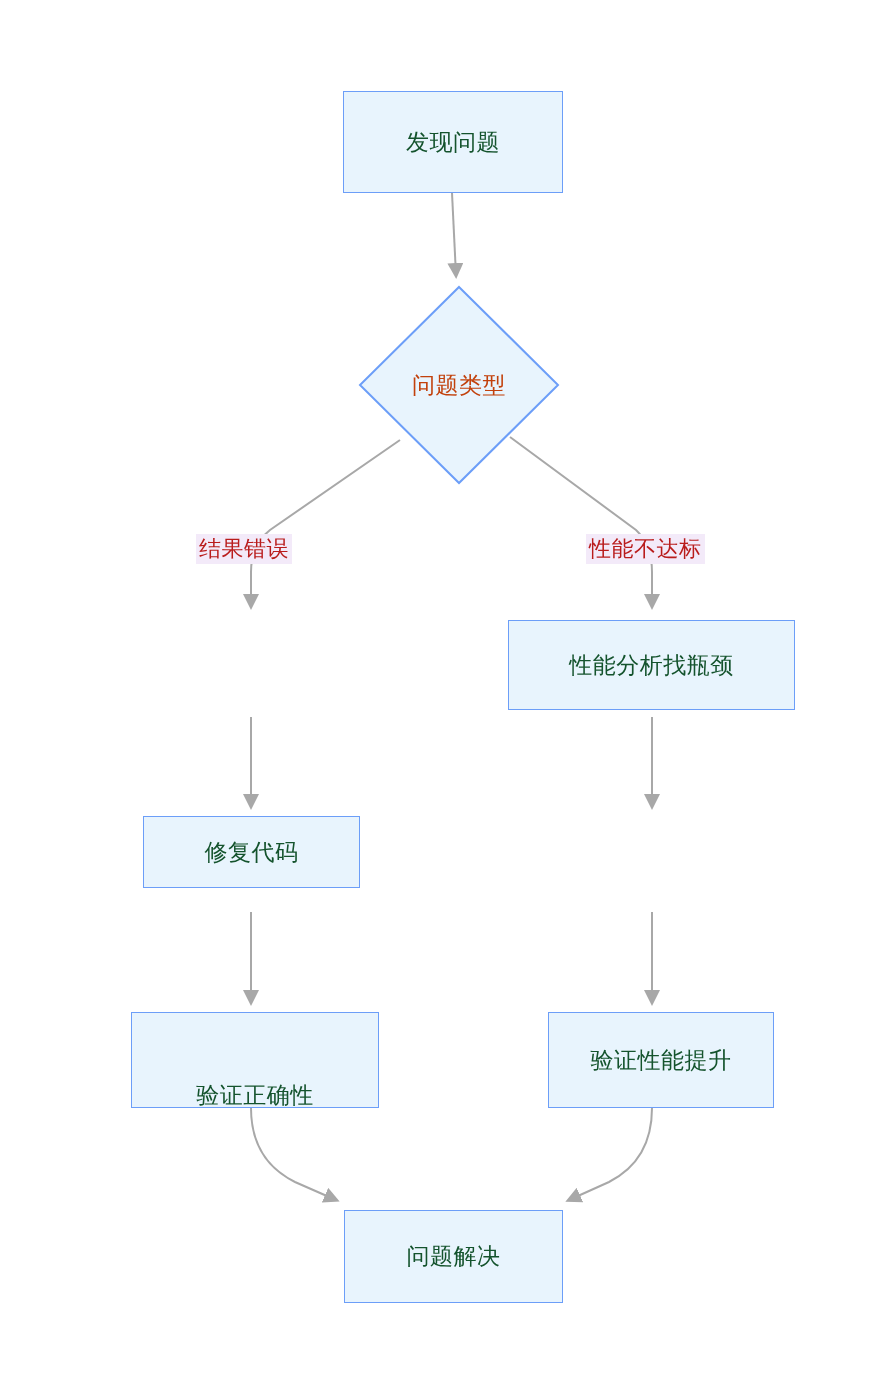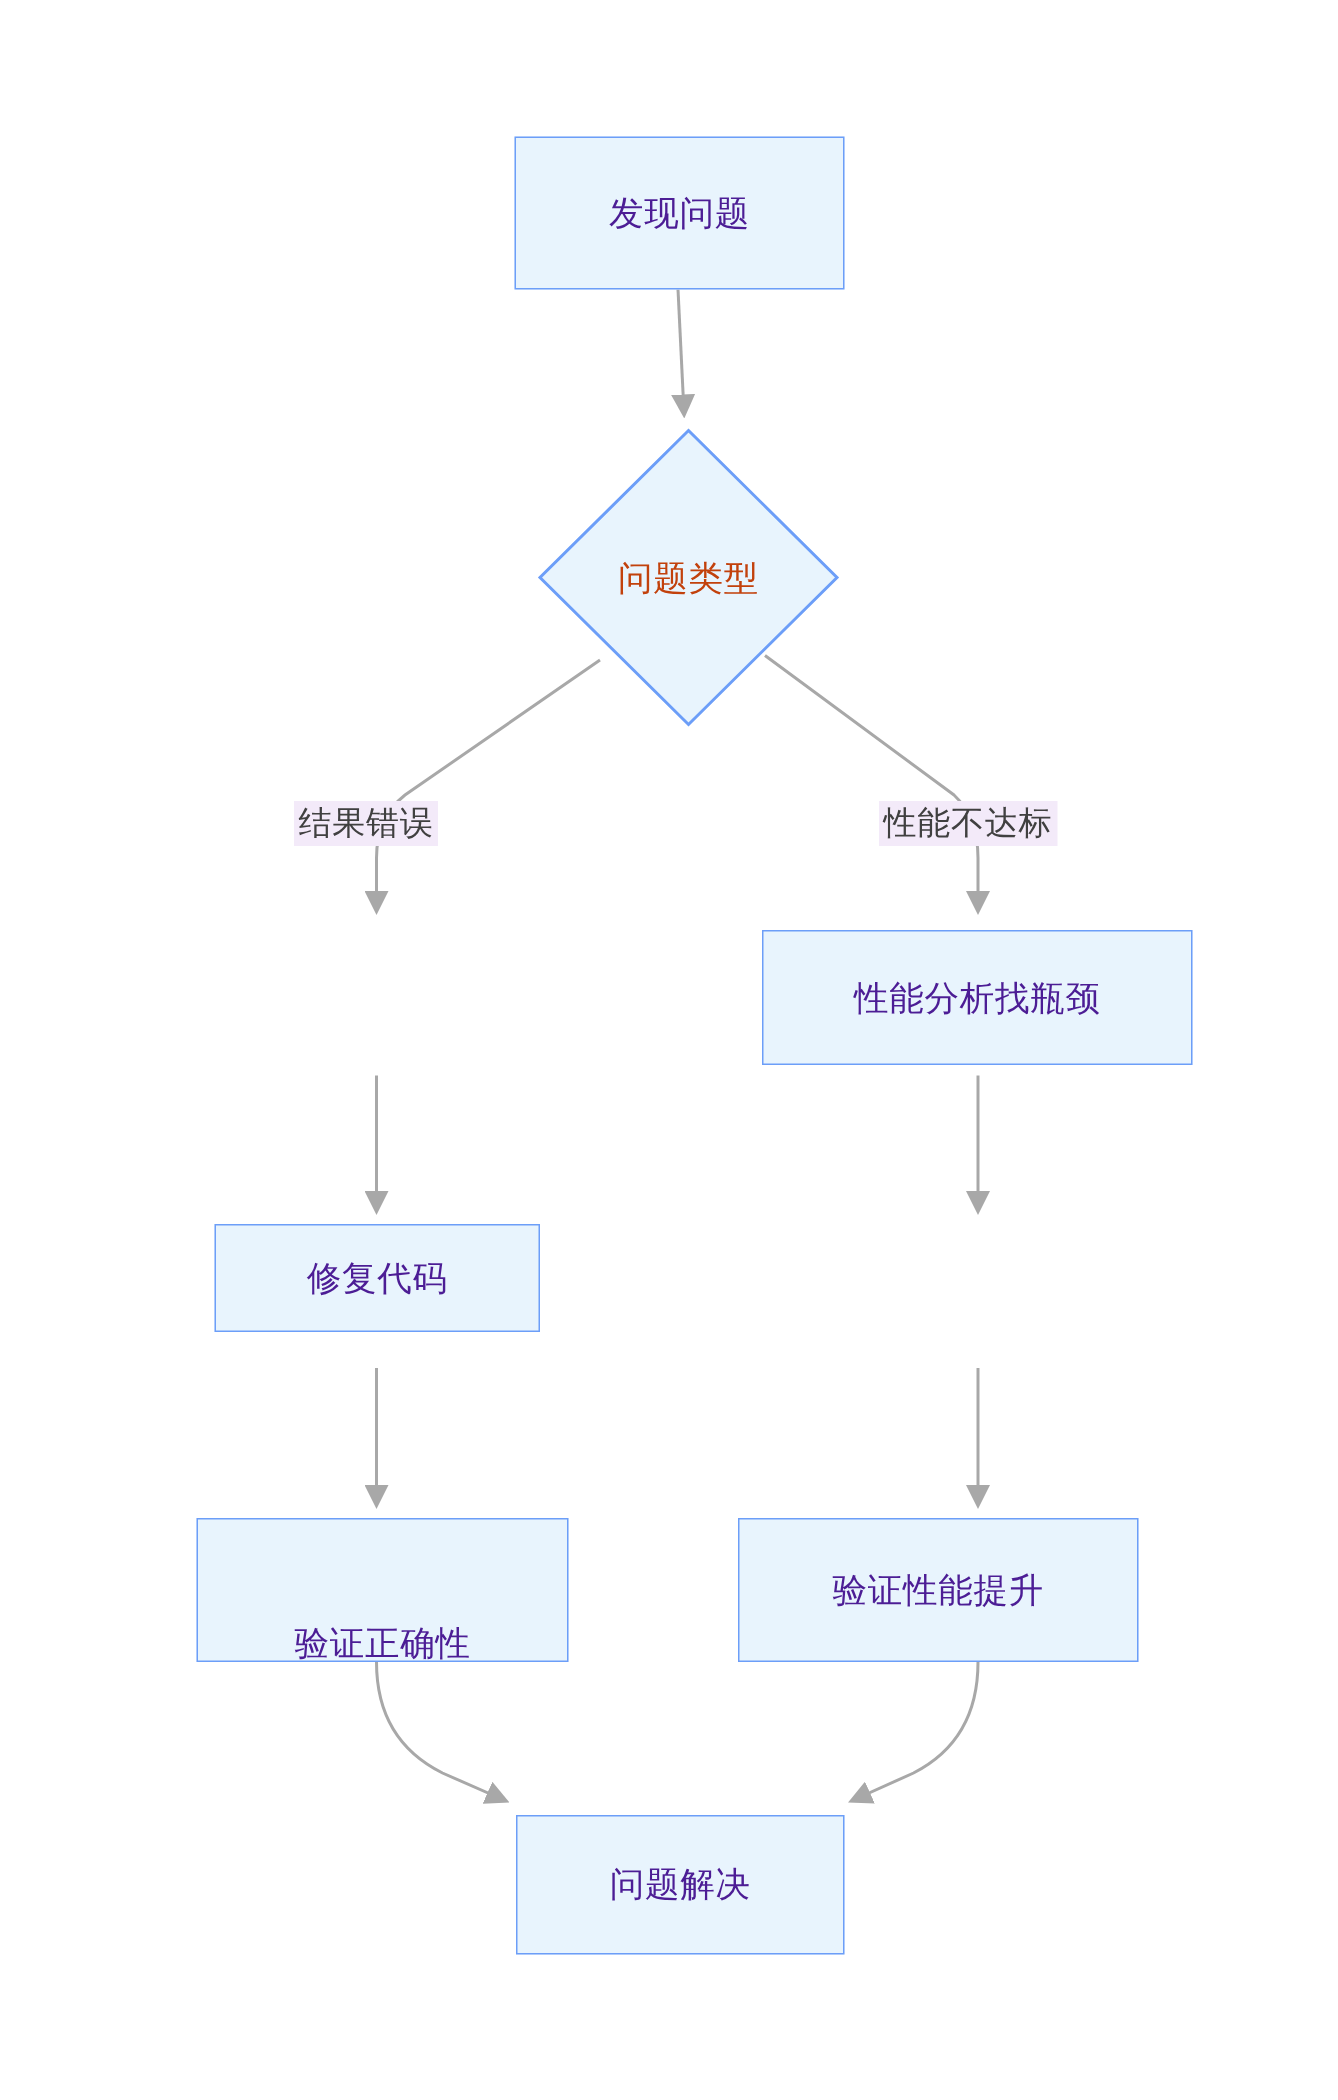--- a/index.html
+++ b/index.html
@@ -29,21 +29,21 @@
     box-sizing: border-box;
     background: #e8f4fd;
     border: 1.6px solid #6c9ef8;
     display: flex;
     align-items: center;
     justify-content: center;
     z-index: 2;
   }
   .node-label {
     font-size: 23px;
-    color: #4c1d95;
+    color: #14532d;
     line-height: 1;
     white-space: nowrap;
     letter-spacing: 0.5px;
   }
   .decision {
     position: absolute;
     z-index: 2;
   }
   .decision .dia-shape {
     position: absolute;
@@ -58,21 +58,21 @@
     align-items: center;
     justify-content: center;
     font-size: 23px;
     color: #c2410c;
     white-space: nowrap;
     letter-spacing: 0.5px;
   }
   .edge-label {
     position: absolute;
     background: #f3eaf9;
-    color: #404040;
+    color: #b91c1c;
     font-size: 22px;
     line-height: 1.18;
     padding: 2px 3px;
     white-space: nowrap;
     z-index: 3;
     letter-spacing: 0.5px;
   }
 </style>
 </head>
 <body>
@@ -129,21 +129,21 @@
 
   <div class="node" style="left:131px; top:1012px; width:248px; height:96px;align-items:flex-end;">
     <span class="node-label">验证正确性</span>
   </div>
 
   <div class="node" style="left:508px; top:620px; width:287px; height:90px;">
     <span class="node-label">性能分析找瓶颈</span>
   </div>
 
 
-  <div class="node" style="left:492px; top:1012px; width:267px; height:96px;">
+  <div class="node" style="left:548px; top:1012px; width:226px; height:96px;">
     <span class="node-label">验证性能提升</span>
   </div>
 
   <div class="node" style="left:344px; top:1210px; width:219px; height:93px;">
     <span class="node-label">问题解决</span>
   </div>
 
 </div>
 
 </body></html>

